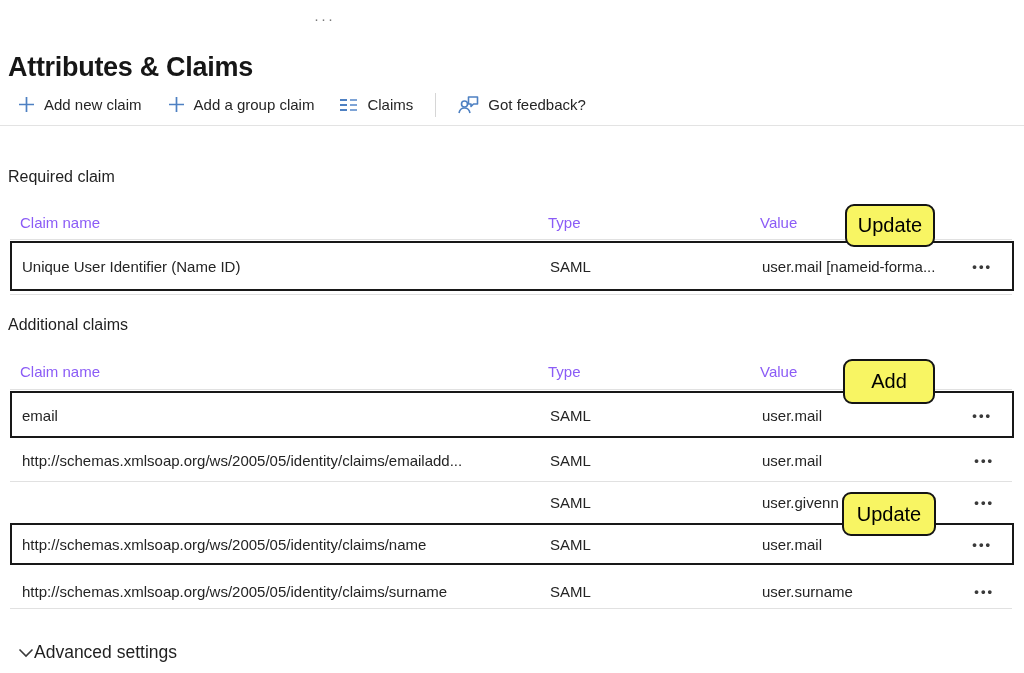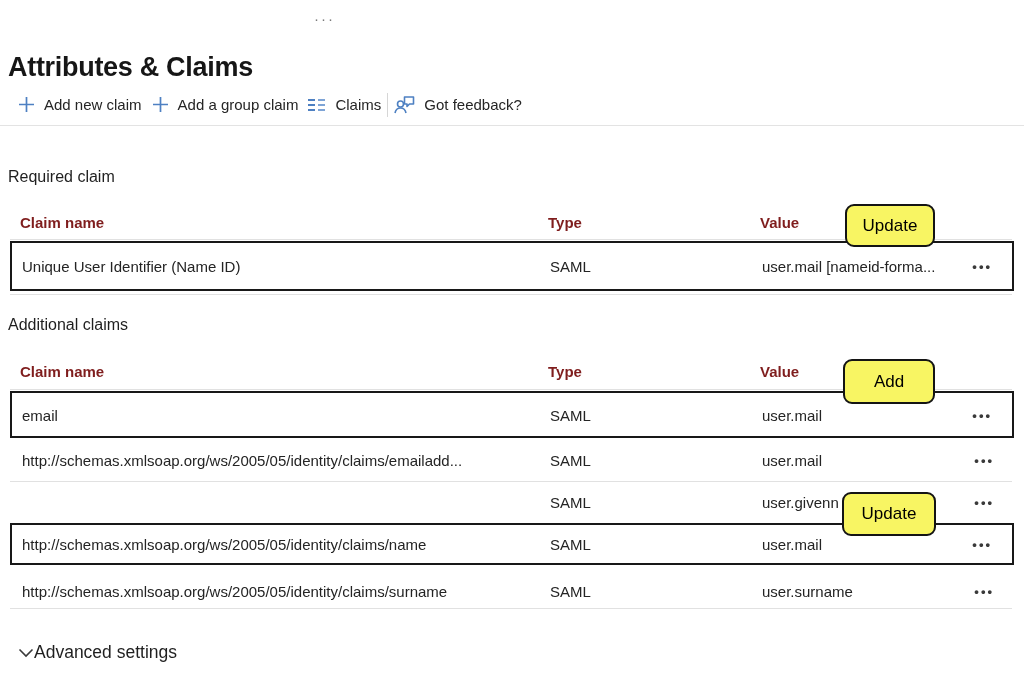--- a/index.html
+++ b/index.html
@@ -17,41 +17,41 @@
     font-size:27px; font-weight:700; letter-spacing:-0.3px; color:#161616;margin-top:48px;
   }
   .title-ellipsis {
     position:absolute; left:314px; top:10px;
     font-size:15px; color:#7a7a7a; letter-spacing:2px; cursor:pointer;
   }
 
   
   .toolbar {
     position:absolute; left:0; top:84px; width:1024px; height:42px;
-    display:flex; align-items:center; gap:10px;
+    display:flex; align-items:center; gap:26px;
     padding-left:18px; border-bottom:1px solid #e3e3e3;
   }
   .tb-item {
     display:flex; align-items:center; gap:9px;
     font-size:15px; color:#252525; cursor:pointer; white-space:nowrap;
   }
   .tb-item svg { display:block; }
   .tb-divider { width:1px; height:24px; background:#d6d6d6; margin:0 -4px; }
 
   
   .section-heading {
     position:absolute; left:8px;
     font-size:16px; font-weight:400; color:#1f1f1f;
   }
   .h-required { top:168px; }
   .h-additional { top:316px; }
 
   
   .col-head {
-    position:absolute; font-size:15px; font-weight:700; color:#7f1d1d;
+    position:absolute; font-size:15px; font-weight:400; color:#8b5cf6;
   }
   .cell { position:absolute; font-size:15px; color:#242424; white-space:nowrap; }
   .sep { position:absolute; left:10px; width:1002px; height:1px; background:#e1e1e1; }
 
   .hl-row {
     position:absolute; left:10px; width:1004px;
     border:2px solid #181818; background:transparent; z-index:2; cursor:pointer;
   }
   .plain-row { position:absolute; left:10px; width:1004px; cursor:pointer; }
 
@@ -65,21 +65,21 @@
   .cval  { left:750px; top:50%; transform:translateY(-50%); }
   .plain-row .cname { left:12px; }
   .plain-row .ctype { left:540px; }
   .plain-row .cval  { left:752px; }
 
   
   .sticker {
     position:absolute; z-index:6;
     background:#f8f563; border:2px solid #141414; border-radius:9px;
     display:flex; align-items:center; justify-content:center;
-    font-size:17px; color:#000;
+    font-size:20px; color:#000;
   }
   .sticker-1 { left:845px; top:204px; width:90px;  height:43px; }
   .sticker-2 { left:843px; top:359px; width:92px;  height:45px; }
   .sticker-3 { left:842px; top:492px; width:94px;  height:44px; }
 
   
   .advanced {
     position:absolute; left:18px; top:642px;
     display:flex; align-items:center; gap:0; cursor:pointer;
   }

